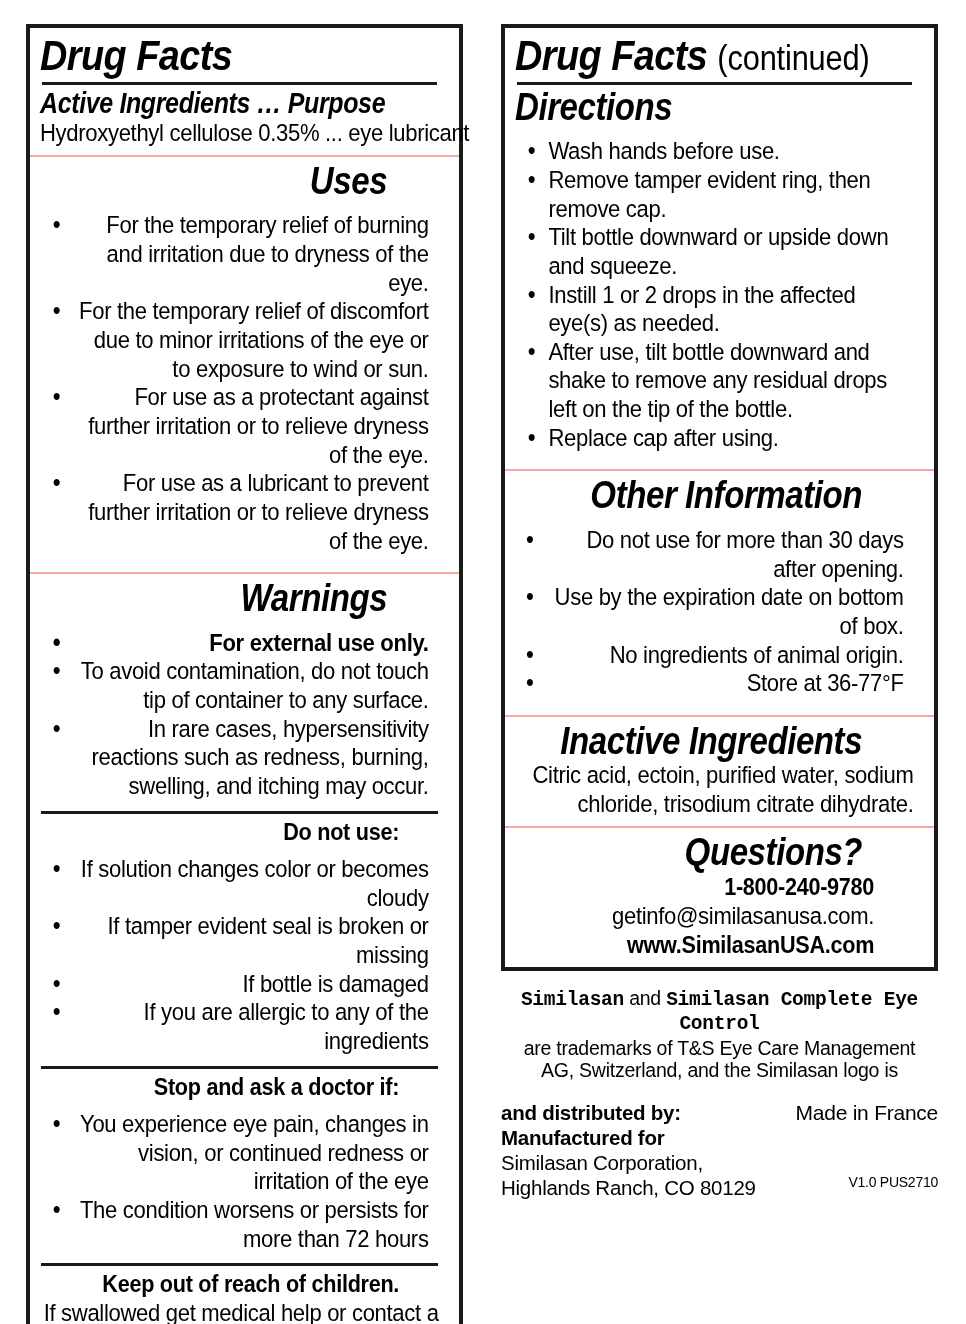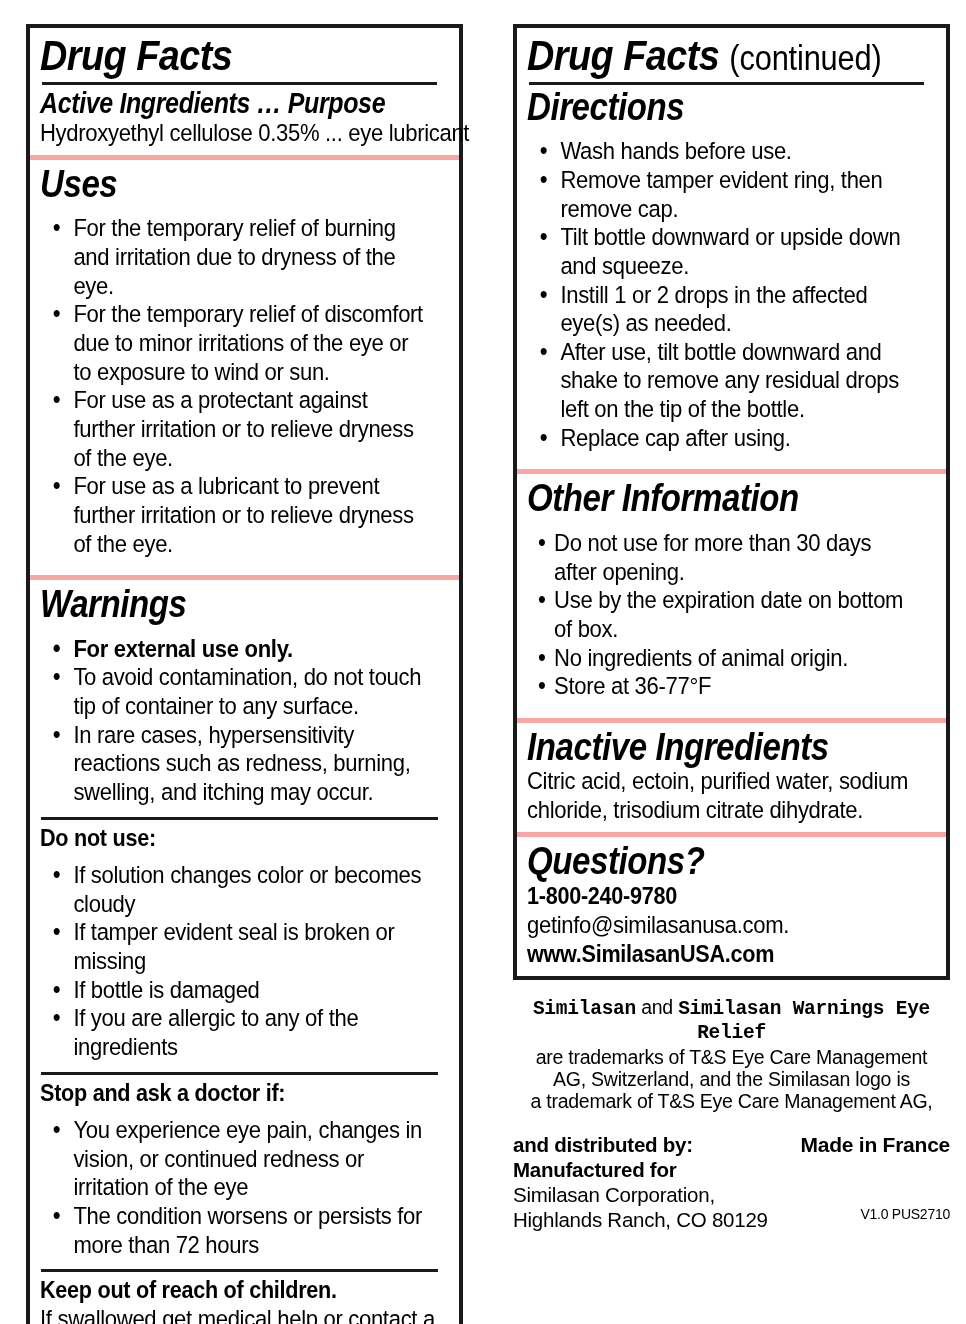--- a/index.html
+++ b/index.html
@@ -21,35 +21,36 @@
     height: 1324px;
     box-sizing: border-box;
   }
 
   .col {
     position: absolute;
     top: 24px;
     box-sizing: border-box;
   }
   .col-left  { left: 26px;  width: 437px; }
-  .col-right { left: 513px; width: 437px; }
+  .col-right { left: 501px; width: 437px; }
 
   .dfbox {
     border: 4px solid #1a1a1a;
     box-sizing: border-box;
     background: #fff;
   }
 
   
   .sec {
     padding: 2px 20px 7px 10px;
     box-sizing: border-box;
   }
   .sec + .sec {
-    border-top: 5px solid #fca5a5;
+    border-top: 2px solid #fca5a5;
+    text-align: right;
   }
 
   
   .h-title {
     font-size: 43px;
     font-weight: bold;
     font-style: italic;
     line-height: 1.04;
     letter-spacing: -0.6px;
     transform: scaleX(0.88);
@@ -173,21 +174,21 @@
     letter-spacing: -0.25px;
   }
   .mfg-left {
     width: 62%;
   }
   .mfg-left .b { font-weight: bold; }
   .mfg-made {
     position: absolute;
     right: 0;
     top: 0;
-    font-weight: bold;
+    font-weight: normal;
     font-size: 21px;
     white-space: nowrap;
     padding-left: 28px;
   }
   .mfg-ver {
     position: absolute;
     right: 0;
     top: 74px;
     font-size: 14px;
     white-space: nowrap;
@@ -285,24 +286,23 @@
       <div class="sec">
         <div class="h-big">Questions?</div>
         <div class="h-bold">1-800-240-9780</div>
         <div class="body-text">getinfo@similasanusa.com.</div>
         <div class="h-bold">www.SimilasanUSA.com</div>
       </div>
 
     </div>
 
     <div class="tm-block">
-      <div class="tm-line1"><b>Similasan</b><span> and </span><b>Similasan Warnings Eye Relief</b></div>
+      <div class="tm-line1"><b>Similasan</b><span> and </span><b>Similasan Complete Eye Control</b></div>
       <div>are trademarks of T&amp;S Eye Care Management</div>
       <div>AG, Switzerland, and the Similasan logo is</div>
-      <div>a trademark of T&amp;S Eye Care Management AG,</div>
     </div>
 
     <div class="mfg-block">
       <div class="mfg-left">
         <div class="b">and distributed by:</div>
         <div class="b">Manufactured for</div>
         <div>Similasan Corporation,</div>
         <div>Highlands Ranch, CO 80129</div>
       </div>
       <div class="mfg-made">Made in France</div>

